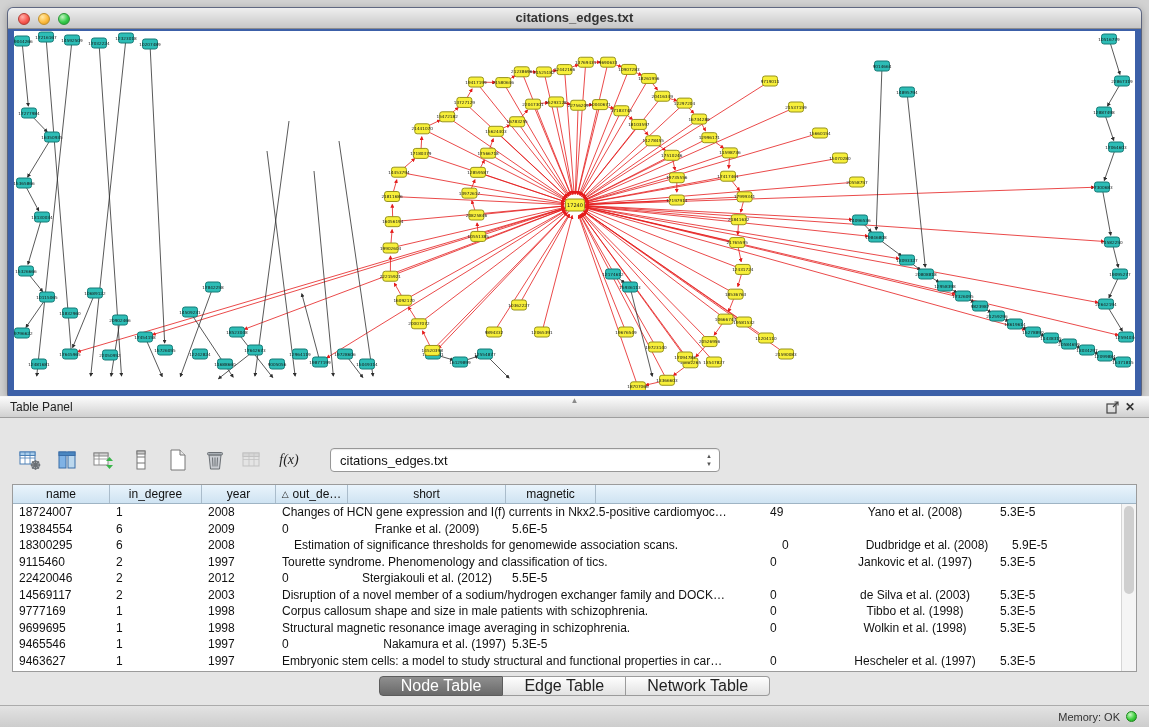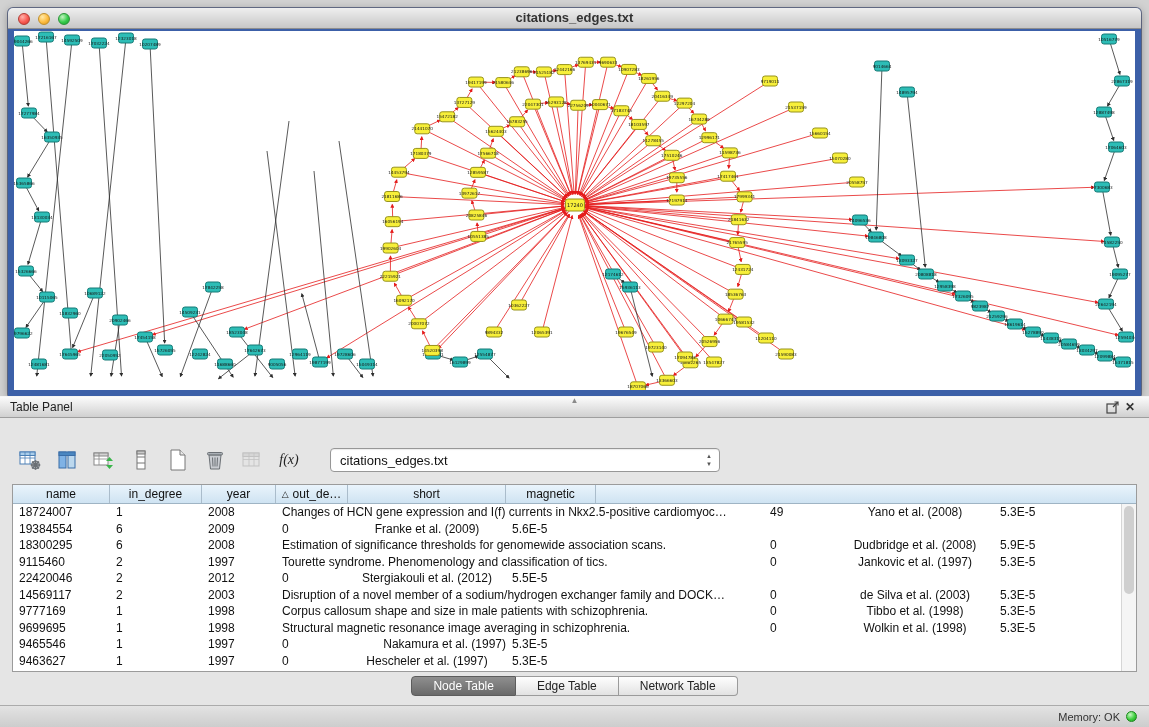--- a/index.html
+++ b/index.html
@@ -55,21 +55,21 @@
   .tr { display:flex; height:16.5px; align-items:center; }
   .td { font-size:12px; color:#111; padding-left:6px; white-space:nowrap; overflow:hidden;
     flex:0 0 auto; }
   .td.center { text-align:center; padding-left:0; }
   .vscroll { position:absolute; right:0; top:19px; bottom:0; width:15px; background:#f5f5f5;
     border-left:1px solid #d6d6d6; }
   .vthumb { position:absolute; left:2px; right:2px; top:2px; height:88px; background:#cfcfcf;
     border-radius:6px; }
 
   .tabs { position:absolute; left:0; right:0; top:280px; display:flex; justify-content:center; }
-  .tab { height:20px; padding:0 21px; font-size:12px; display:flex; align-items:center;
+  .tab { height:20px; padding:0 21px; font-size:16px; display:flex; align-items:center;
     border:1px solid #9b9b9b; border-left-width:0; background:linear-gradient(#fefefe,#e2e2e2);
     color:#222; cursor:default; }
   .tab:first-child { border-left-width:1px; border-radius:4px 0 0 4px; }
   .tab:last-child { border-radius:0 4px 4px 0; }
   .tab.active { background:linear-gradient(#8f8f8f,#696969); color:#fff; border-color:#5c5c5c; }
 
   .statusbar { position:absolute; left:0; bottom:0; width:1149px; height:22px;
     background:linear-gradient(#e3e3e3,#cdcdcd); border-top:1px solid #ababab;
     display:flex; align-items:center; justify-content:flex-end; gap:6px; padding-right:12px;
     font-size:11px; color:#333; }
@@ -947,21 +947,21 @@
             <div class="td" style="width: 92px;">6</div>
             <div class="td" style="width: 74px;">2009</div>
             <div class="td" style="width: 72px;">0</div>
             <div class="td center" style="width: 158px;">Franke et al. (2009)</div>
             <div class="td" style="width: 90px;">5.6E-5</div>
           </div>
           <div class="tr">
             <div class="td" style="width: 97px;">18300295</div>
             <div class="td" style="width: 92px;">6</div>
             <div class="td" style="width: 74px;">2008</div>
-            <div class="td" style="width: 488px;">Estimation of significance thresholds for genomewide association scans.</div>
+            <div class="td" style="width: 488px; margin-left: 12px;">Estimation of significance thresholds for genomewide association scans.</div>
             <div class="td" style="width: 72px;">0</div>
             <div class="td center" style="width: 158px;">Dudbridge et al. (2008)</div>
             <div class="td" style="width: 90px;">5.9E-5</div>
           </div>
           <div class="tr">
             <div class="td" style="width: 97px;">9115460</div>
             <div class="td" style="width: 92px;">2</div>
             <div class="td" style="width: 74px;">1997</div>
             <div class="td" style="width: 488px;">Tourette syndrome. Phenomenology and classification of tics.</div>
             <div class="td" style="width: 72px;">0</div>
@@ -1008,20 +1008,21 @@
             <div class="td" style="width: 92px;">1</div>
             <div class="td" style="width: 74px;">1997</div>
             <div class="td" style="width: 72px;">0</div>
             <div class="td center" style="width: 158px; text-align: right;">Nakamura et al. (1997)</div>
             <div class="td" style="width: 90px;">5.3E-5</div>
           </div>
           <div class="tr">
             <div class="td" style="width: 97px;">9463627</div>
             <div class="td" style="width: 92px;">1</div>
             <div class="td" style="width: 74px;">1997</div>
+            <div class="td" style="width: 488px;">Embryonic stem cells: a model to study structural and functional properties in car…</div>
             <div class="td" style="width: 72px;">0</div>
             <div class="td center" style="width: 158px;">Hescheler et al. (1997)</div>
             <div class="td" style="width: 90px;">5.3E-5</div>
           </div>
         </div>
       <div class="vscroll">
         <div class="vthumb"></div>
       </div>
     </div>
 

